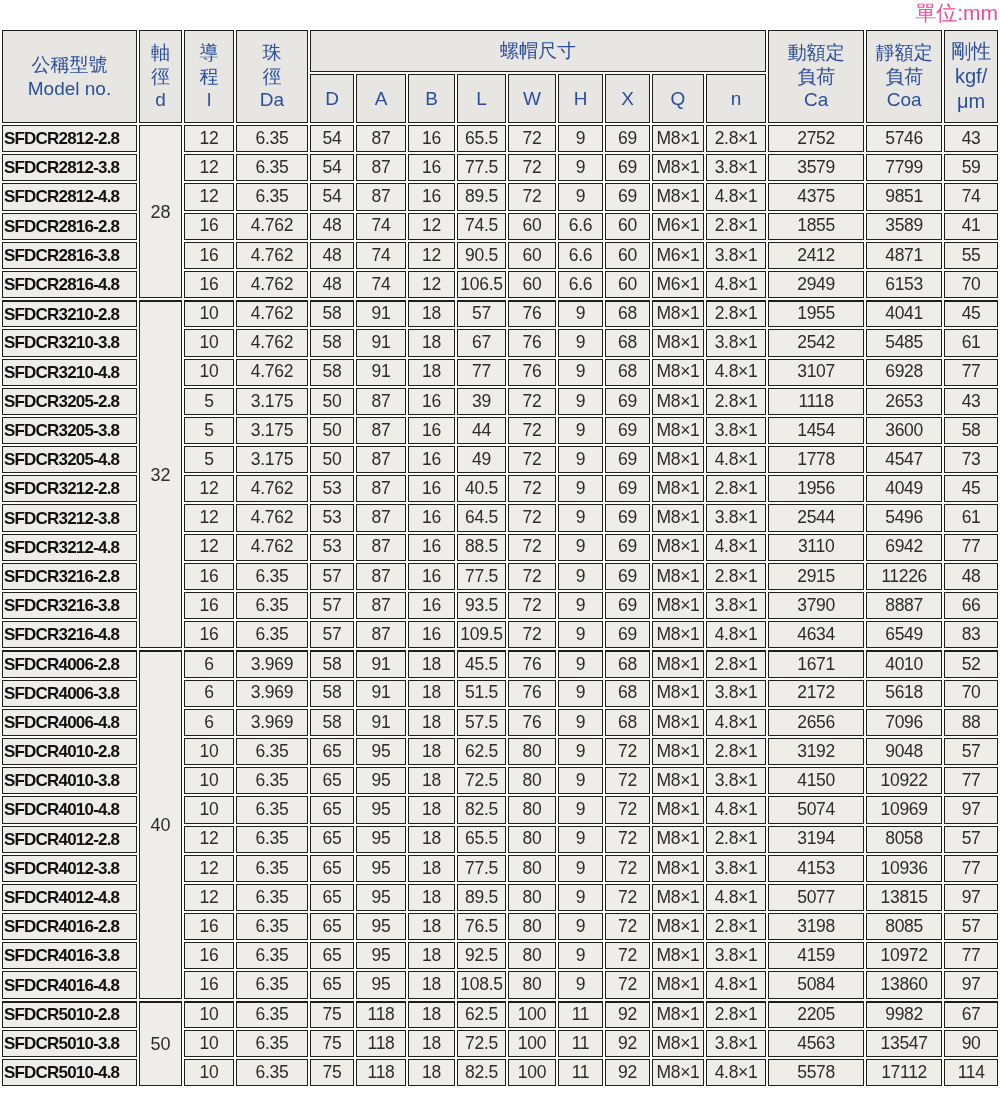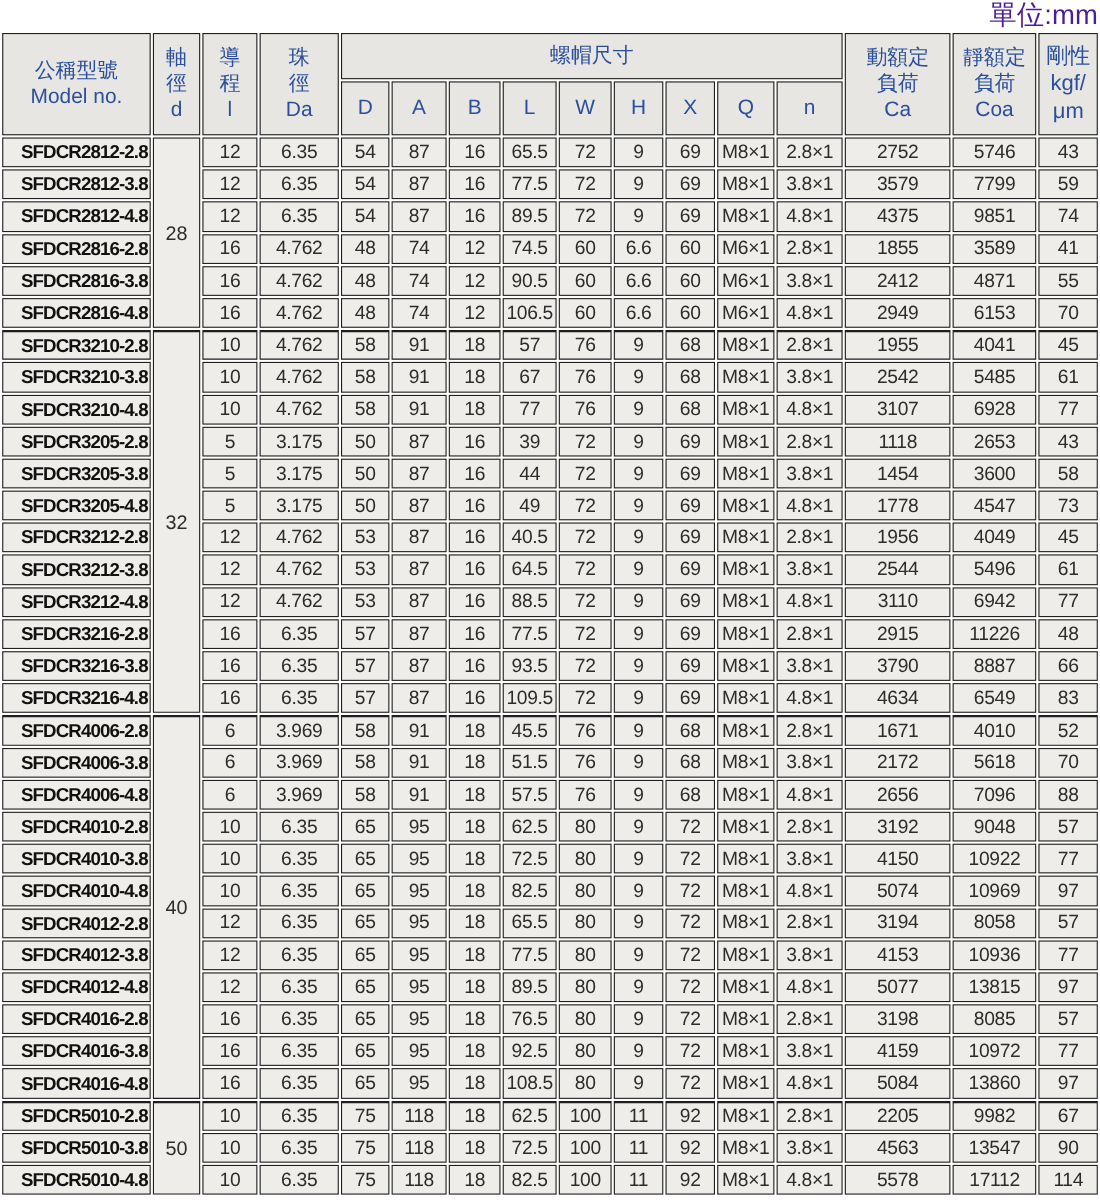--- a/index.html
+++ b/index.html
@@ -6,21 +6,21 @@
   body{
     width:1000px;height:1093px;background:#ffffff;
     font-family:"Liberation Sans","DejaVu Sans",sans-serif;
     -webkit-font-smoothing:antialiased;
   }
   .page{width:1000px;height:1093px;overflow:hidden;}
   .unit-row{
     height:28px;display:flex;justify-content:flex-end;align-items:flex-start;
     padding:1px 2px 0 0;box-sizing:border-box;
   }
-  .unit-label{font-size:25px;color:#4c1d95;line-height:1.1;text-align:right;}
+  .unit-label{font-size:21px;color:#ec4899;line-height:1.1;text-align:right;}
   table.spec{
     border-collapse:separate;border-spacing:2px;table-layout:fixed;
     width:1000px;margin:0;
   }
   th,td{
     box-sizing:border-box;
     border:1.6px solid #1f1f1f;
     background:#eeede9;
     text-align:center;vertical-align:middle;
     padding:0;overflow:hidden;
@@ -31,21 +31,21 @@
     white-space:pre-line;
   }
   tr.hdr-top th.nut-span{height:42px;margin-left:30px;}
   tr.hdr-sub th{height:49px;}
   th.rigidity-th{font-size:20px;}
   td{
     font-size:17.5px;color:#2c2c2c;height:27.2px;
     letter-spacing:-0.3px;line-height:1;white-space:nowrap;
   }
   td.model-cell{
-    text-align:left;padding-left:16px;font-weight:bold;
+    text-align:left;padding-left:1px;font-weight:bold;
     font-size:17px;letter-spacing:-0.8px;color:#111111;
   }
   td.d-cell{font-size:18px;letter-spacing:0;}
   tr.group-start td{border-top-width:2.4px;}
 </style>
 </head>
 <body>
 
 <div class="page">
 

